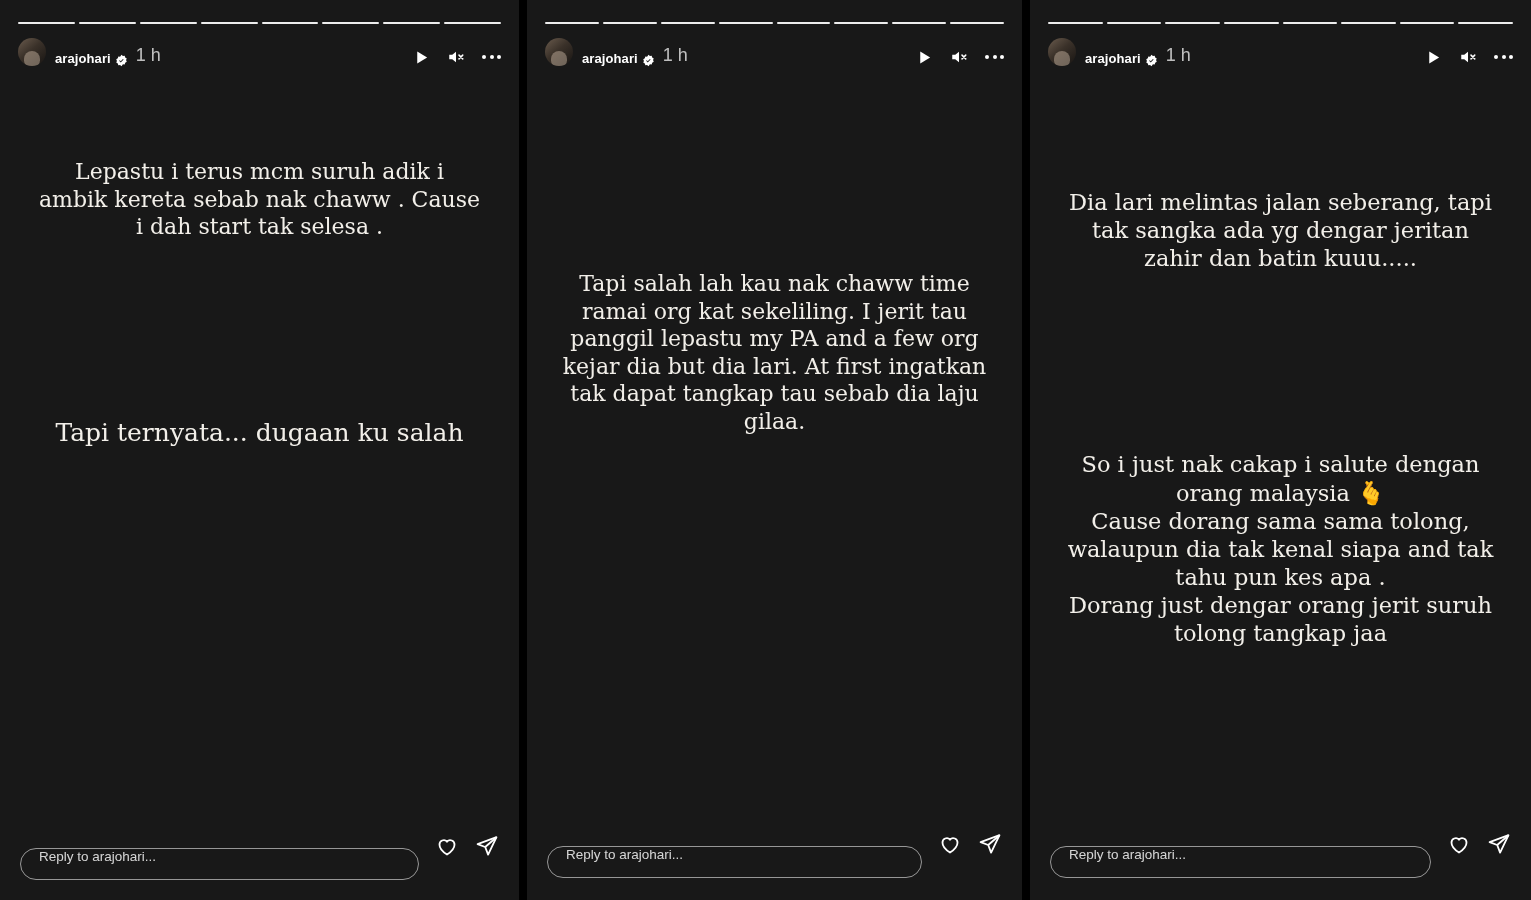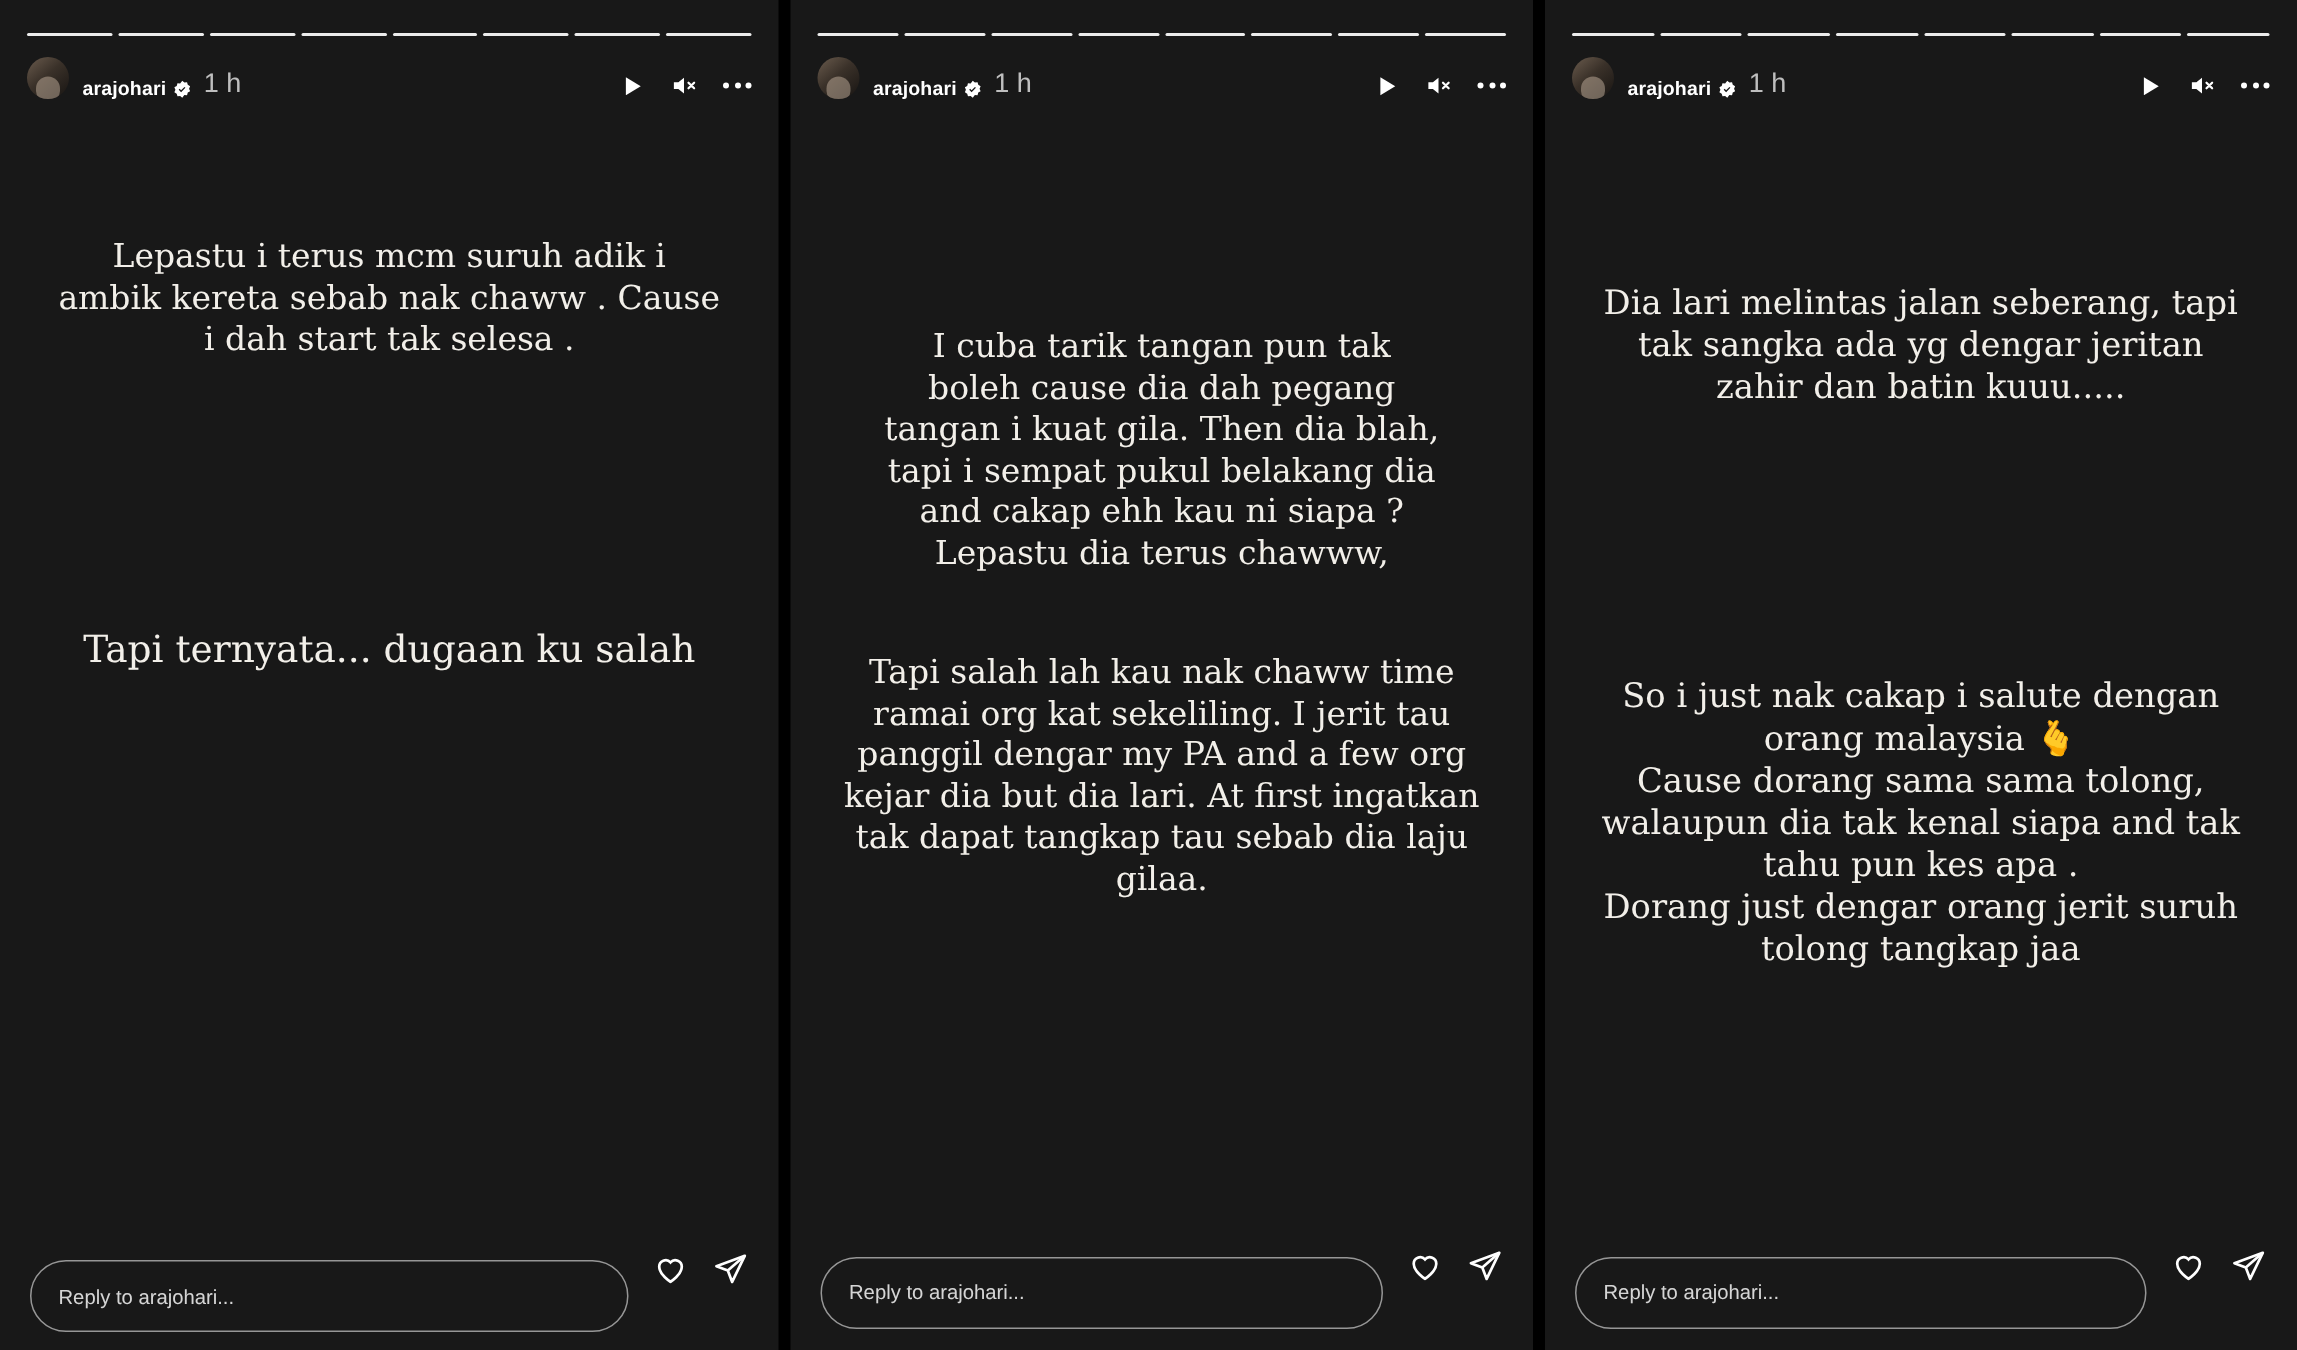--- a/index.html
+++ b/index.html
@@ -133,25 +133,25 @@
   
   .story-footer {
     height: 86px;
     display: flex;
     align-items: center;
     padding: 0 20px 18px 20px;
     gap: 16px;
   }
   .reply-box {
     flex: 1;
-    height: 48px;
+    height: 32px;
     border: 1px solid rgba(255,255,255,0.55);
     border-radius: 24px;
     display: flex;
-    align-items: center;
+    align-items: flex-start;
     padding: 0 18px;
     background: transparent;
     margin-top: 36px;
   }
   .reply-box span {
     color: rgba(255,255,255,0.82);
     font-size: 13.5px;
   }
   .heart, .send { color: #fff; }
   .s1 .story-footer { padding-bottom: 22px; }
@@ -271,30 +271,24 @@
             <i></i>
             <i></i>
             <i></i>
           </span>
       </div>
     </div>
     <div class="story-body">
       <div style="height:44px"></div>
       <div class="gap-md"></div>
       <div class="gap-sm"></div>
-      <div class="para">I cuba tarik tangan pun tak
-boleh cause dia dah pegang
-tangan i kuat gila. Then dia blah,
-tapi i sempat pukul belakang dia
-and cakap ehh kau ni siapa ?
-Lepastu dia terus chawww,</div>
       <div class="gap-md"></div>
       <div class="para">Tapi salah lah kau nak chaww time
 ramai org kat sekeliling. I jerit tau
-panggil dengar my PA and a few org
+panggil lepastu my PA and a few org
 kejar dia but dia lari. At first ingatkan
 tak dapat tangkap tau sebab dia laju
 gilaa.</div>
     </div>
     <div class="story-footer">
       <div class="reply-box">
         <span>Reply to arajohari...</span>
       </div>
       <span class="icon-btn heart">
         <svg viewBox="0 0 24 24" width="24" height="24">

